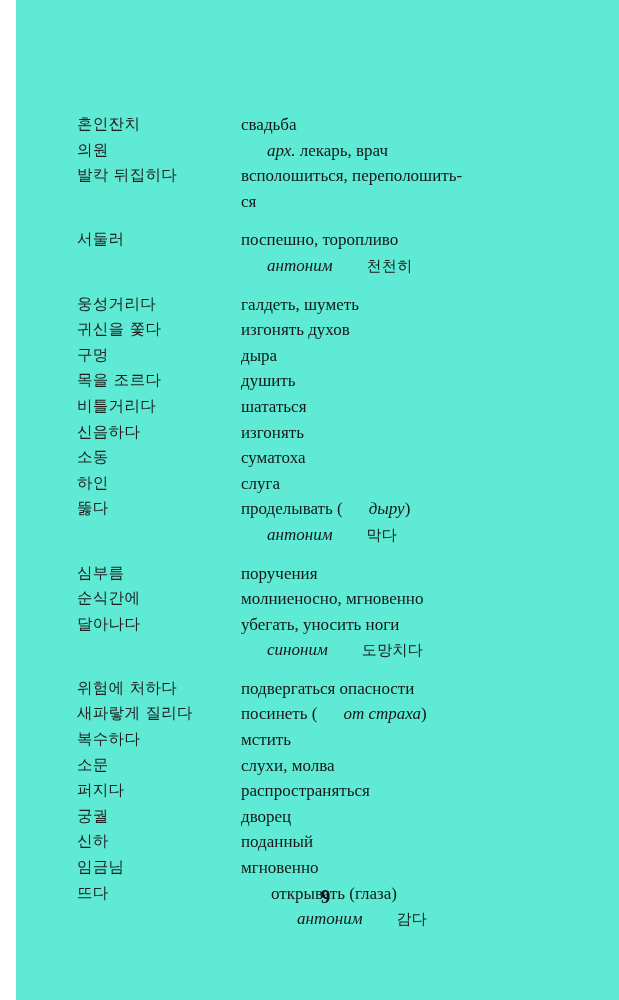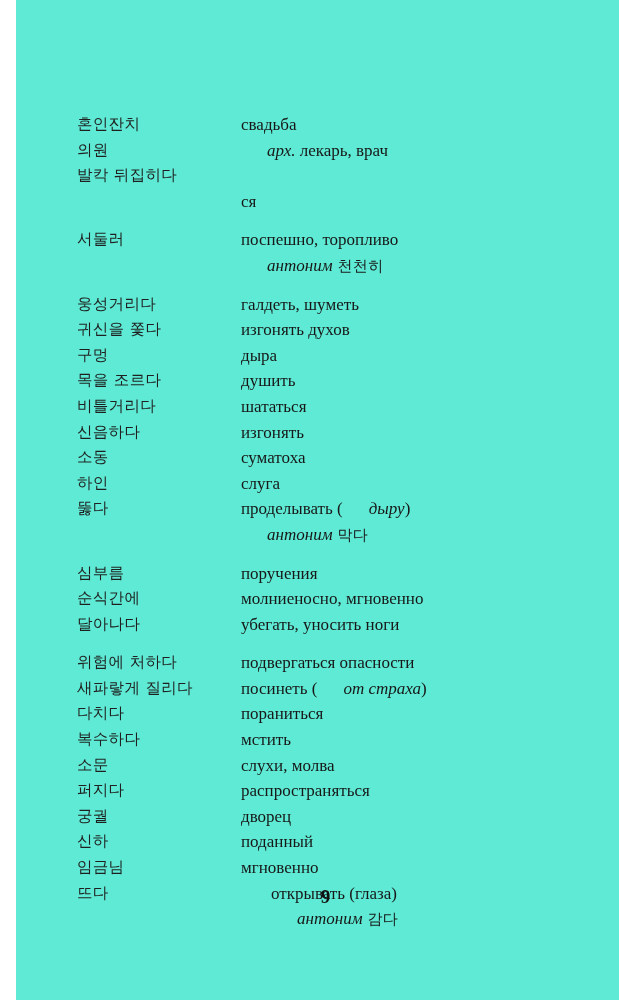--- a/index.html
+++ b/index.html
@@ -70,20 +70,21 @@
   .gloss .it {
     font-style: italic;
     margin-left: 26px;
   }
 
   .gloss .kr {
     font-family: "DejaVu Sans", "Liberation Sans", sans-serif;
     font-size: 15px;
     font-style: normal;
     letter-spacing: 0.3px;
+    margin-left: 29px;
   }
 
   #page-number {
     position: absolute;
     left: 0;
     top: 886px;
     width: 619px;
     text-align: center;
     font-family: "Liberation Serif", "DejaVu Serif", serif;
     font-size: 19px;
@@ -100,20 +101,21 @@
       <div class="entry-row">
         <span class="headword">혼인잔치</span>
         <span class="gloss"><span>свадьба</span></span>
       </div>
       <div class="entry-row">
         <span class="headword">의원</span>
         <span class="gloss"><span class="it">арх.</span><span> лекарь, врач</span></span>
       </div>
       <div class="entry-row">
         <span class="headword">발칵 뒤집히다</span>
+        <span class="gloss"><span>всполошиться, переполошить-</span></span>
       </div>
       <div class="entry-row">
         <span class="headword"></span>
         <span class="gloss"><span>ся</span></span>
       </div>
       <div class="entry-row gap"></div>
       <div class="entry-row">
         <span class="headword">서둘러</span>
         <span class="gloss"><span>поспешно, торопливо</span></span>
       </div>
@@ -168,34 +170,34 @@
         <span class="gloss"><span>поручения</span></span>
       </div>
       <div class="entry-row">
         <span class="headword">순식간에</span>
         <span class="gloss"><span>молниеносно, мгновенно</span></span>
       </div>
       <div class="entry-row">
         <span class="headword">달아나다</span>
         <span class="gloss"><span>убегать, уносить ноги</span></span>
       </div>
+      <div class="entry-row">
+        <span class="headword"></span>
+        <span class="gloss"><span class="it">синоним</span><span class="kr"> 도망치다</span></span>
+      </div>
       <div class="entry-row gap"></div>
       <div class="entry-row">
         <span class="headword">위험에 처하다</span>
         <span class="gloss"><span>подвергаться опасности</span></span>
       </div>
       <div class="entry-row">
         <span class="headword">새파랗게 질리다</span>
         <span class="gloss"><span>посинеть (</span><span class="it">от страха</span><span>)</span></span>
       </div>
       <div class="entry-row">
-        <span class="headword">다치다</span>
-        <span class="gloss"><span>пораниться</span></span>
-      </div>
-      <div class="entry-row">
         <span class="headword">복수하다</span>
         <span class="gloss"><span>мстить</span></span>
       </div>
       <div class="entry-row">
         <span class="headword">소문</span>
         <span class="gloss"><span>слухи, молва</span></span>
       </div>
       <div class="entry-row">
         <span class="headword">퍼지다</span>
         <span class="gloss"><span>распространяться</span></span>

